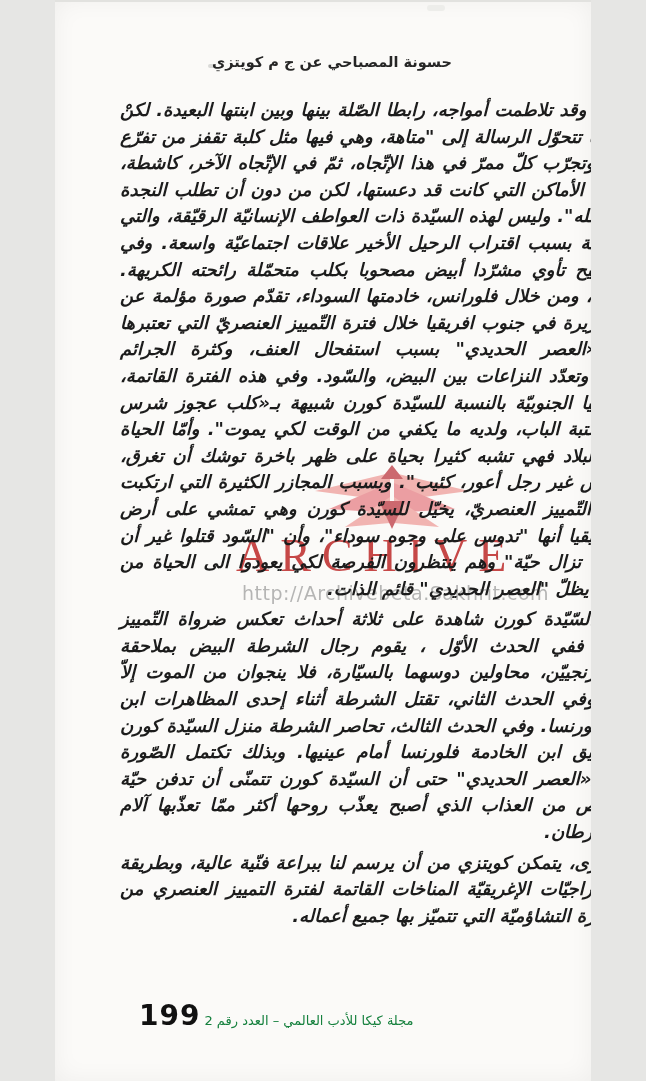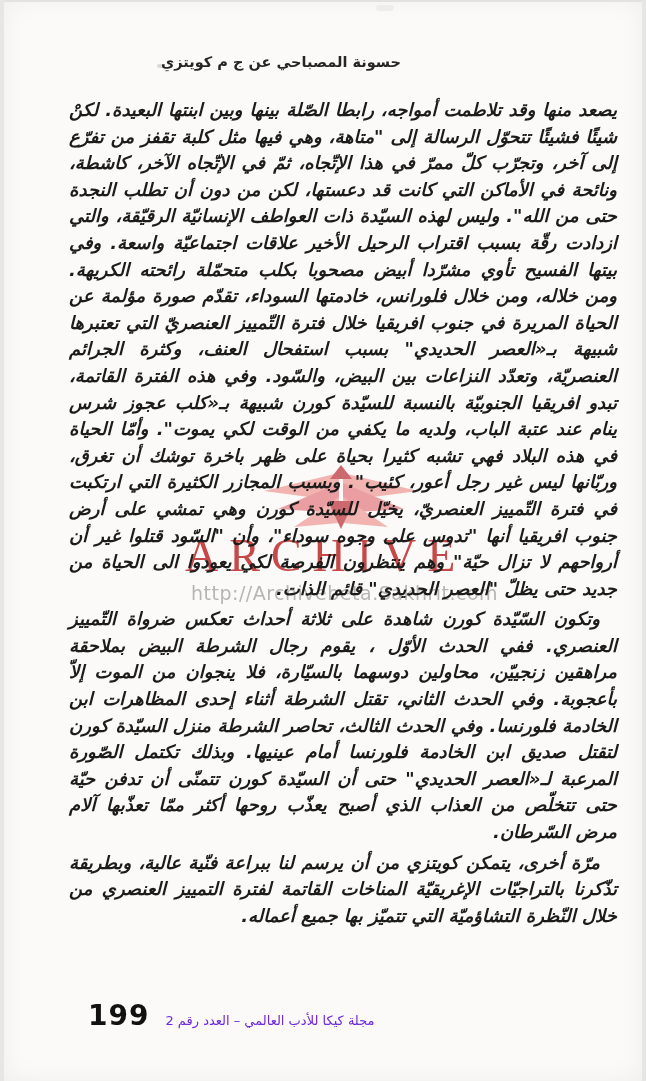--- a/index.html
+++ b/index.html
@@ -1,17 +1,17 @@
 <!DOCTYPE html>
 <html lang="ar"><head>
 <meta charset="utf-8">
 <style>
   html,body{margin:0;padding:0;background:#e6e6e4;}
   .page{
-    position:relative;width:638px;height:1081px;margin:0 auto;
+    position:relative;width:536px;height:1081px;margin:0 auto;
     background:#fbfaf8;overflow:hidden;
     box-shadow:inset 0 0 24px rgba(0,0,0,0.05);
     font-family:"DejaVu Sans",sans-serif;
   }
   .edge-top{position:absolute;top:0;left:0;right:0;height:2px;background:#e2e2df;}
   .artifact-a{position:absolute;top:64px;left:153px;width:8px;height:4px;background:#dadad8;border-radius:2px;}
   .artifact-b{position:absolute;top:5px;left:372px;width:18px;height:6px;background:#ededea;border-radius:3px;}
 
   .header{
     position:absolute;top:54px;left:127px;width:300px;
@@ -34,24 +34,24 @@
     font-family:"Liberation Serif",serif;font-size:46px;font-weight:400;
     letter-spacing:11px;color:#b91c1c;opacity:0.8;
   }
   .wm-url{
     position:absolute;top:582px;left:187px;z-index:1;white-space:nowrap;
     font-size:19px;color:#9e9e9e;opacity:0.75;letter-spacing:0.5px;
   }
 
   .footer{
     position:absolute;top:999px;left:84px;z-index:2;
-    display:flex;align-items:baseline;gap:16px;
+    display:flex;align-items:baseline;gap:4px;
   }
   .page-number{font-size:28px;font-weight:700;color:#111;letter-spacing:1px;}
-  .journal{direction:rtl;font-size:13px;color:#6d28d9;}
+  .journal{direction:rtl;font-size:13px;color:#15803d;}
 </style>
 </head>
 <body>
 
 <div class="page">
 
   <div class="edge-top"></div>
   <div class="artifact-a"></div>
   <div class="artifact-b"></div>
 

